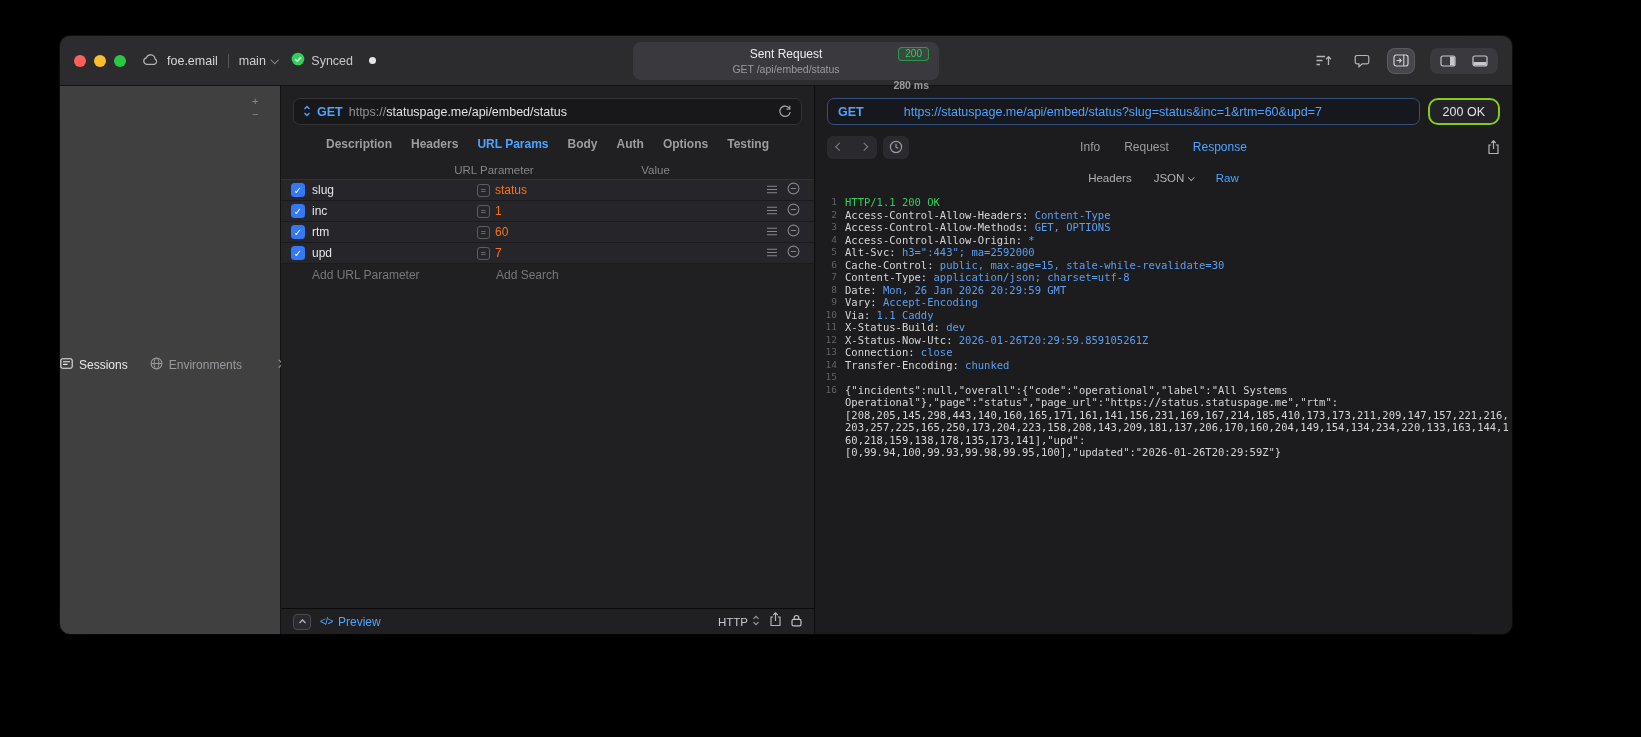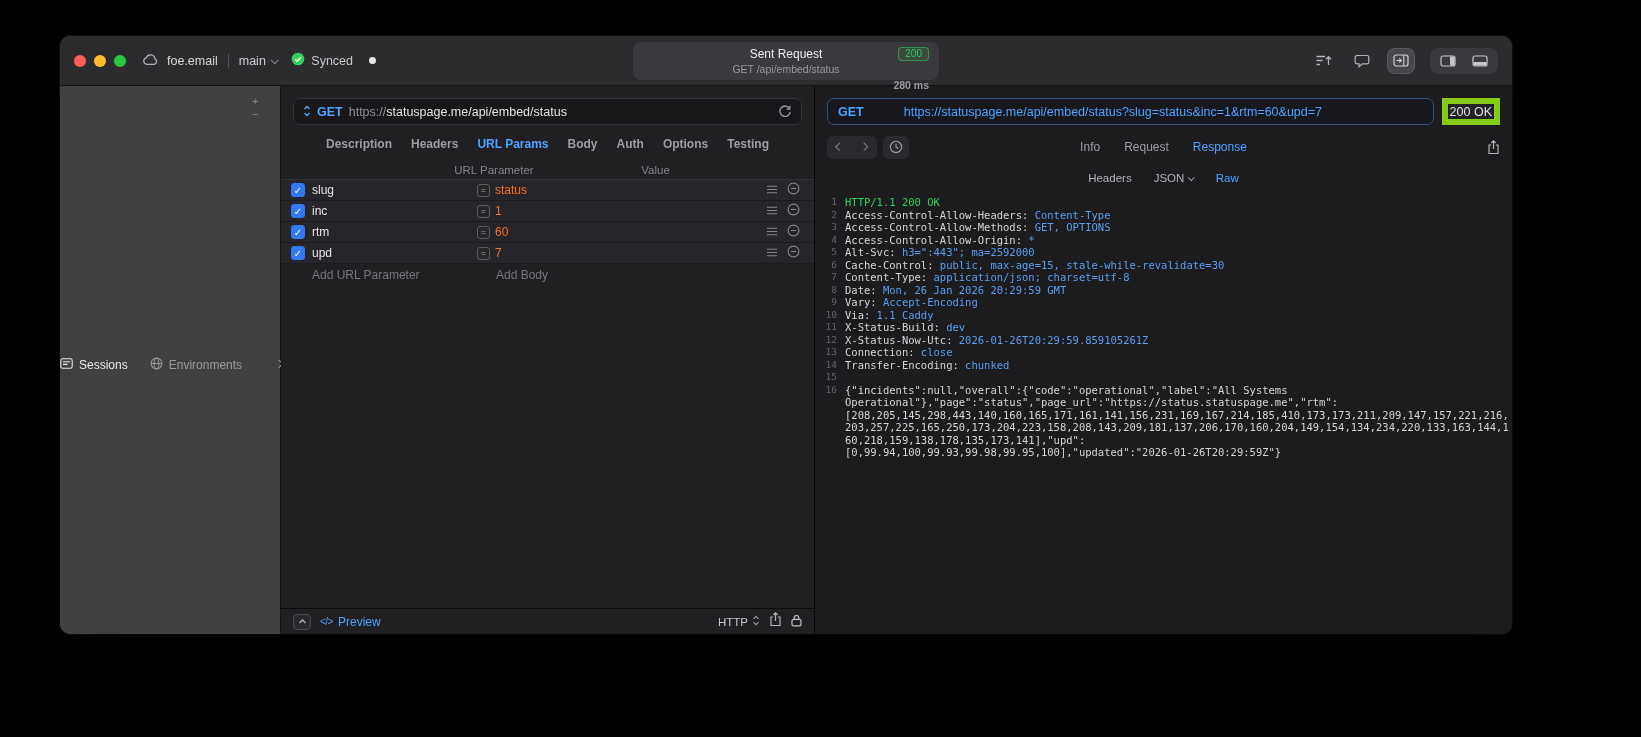--- a/index.html
+++ b/index.html
@@ -91,22 +91,22 @@
   .codeglyph { font-size:10px; letter-spacing:-0.5px; }
   .httpsel { margin-left:auto; display:flex; align-items:flex-end; gap:4px; color:#c8c8cc; font-size:11.5px; }
 
   
   .respanel { flex:1; background:#1c1c1f; display:flex; flex-direction:column; min-width:0; }
   .resp-top { display:flex; gap:8px; margin:12px 12px 0; flex:none; }
   .resp-url { flex:1; height:27px; border:1px solid #33517e; background:#16181d; border-radius:7px;
     display:flex; align-items:center; padding:0 10px; gap:6px; overflow:hidden; white-space:nowrap; }
   .rmethod { color:#4da3ff; font-weight:700; font-size:12.5px; }
   .rurl { color:#4da3ff; font-size:12.5px;padding-left:34px; }
-  .resp-status { height:27px; border:6px solid #84cc16; background:#232327; border-radius:0;
-    display:flex; align-items:center; padding:0 2px; color:#e4e4e6; font-size:12.5px; flex:none; }
+  .resp-status { height:27px; border:2px solid #84cc16; background:#232327; border-radius:10px;
+    display:flex; align-items:center; padding:0 13px; color:#e4e4e6; font-size:12.5px; flex:none; }
   .resp-nav { position:relative; display:flex; align-items:center; margin:10px 12px 0; height:24px; flex:none; }
   .navgroup { display:flex; gap:2px; background:#2a2a2e; border-radius:6px; padding:2px; }
   .navbtn { width:22px; height:19px; display:flex; align-items:center; justify-content:center; border-radius:5px; }
   .navbtn .chev { border-color:#7e7e84; }
   .clockbtn { background:#2a2a2e; border-radius:6px; margin-left:6px; width:26px; height:23px;
     display:flex; align-items:center; justify-content:center; }
   .resp-tabs { position:absolute; left:50%; transform:translateX(-50%); display:flex; gap:24px; font-size:12px; color:#9c9ca1; }
   .shareic { margin-left:auto; display:flex; }
   .resp-subtabs { display:flex; justify-content:center; gap:22px; font-size:11.5px; color:#b2b2b6;
     margin-top:9px; height:20px; align-items:center; flex:none; }
@@ -343,21 +343,21 @@
                 </svg></span>
               <span><svg width="13" height="13" viewBox="0 0 13 13">
                   <circle cx="6.5" cy="6.5" r="5.4" stroke="#85858a" fill="none" stroke-width="1.1"></circle>
                   <path d="M3.8 6.5h5.4" stroke="#85858a" stroke-width="1.2"></path>
                 </svg></span>
             </span>
           </div>
         </div>
       <div class="prow addrow">
         <span class="pkey">Add URL Parameter</span>
-        <span class="pvalue">Add Body</span>
+        <span class="pvalue">Add Search</span>
       </div>
 
       <div class="req-footer">
         <span class="boxicon">
             <svg width="11" height="9" viewBox="0 0 11 9">
               <path d="M2.5 6 L5.5 3 8.5 6" fill="none" stroke="#b4b4b8" stroke-width="1.3"></path>
             </svg>
           </span>
         <span class="preview">
             <span class="codeglyph">&lt;/&gt;</span>

